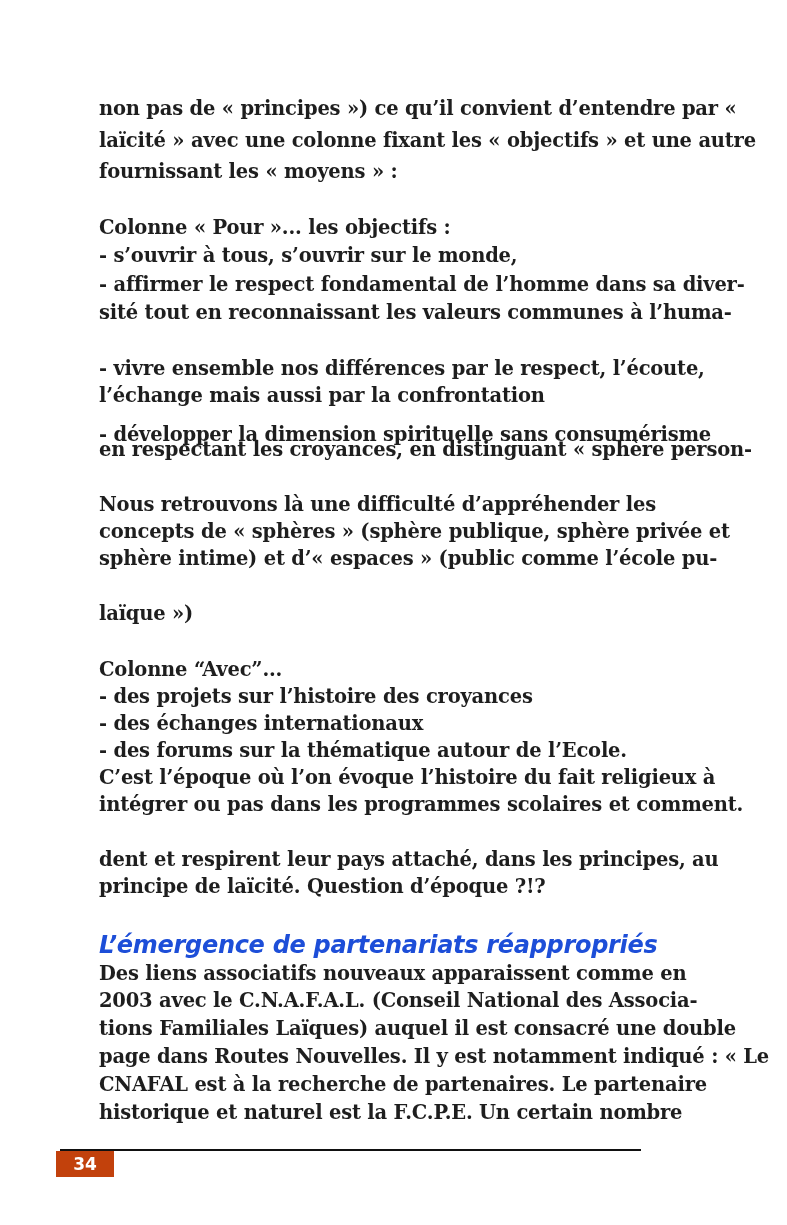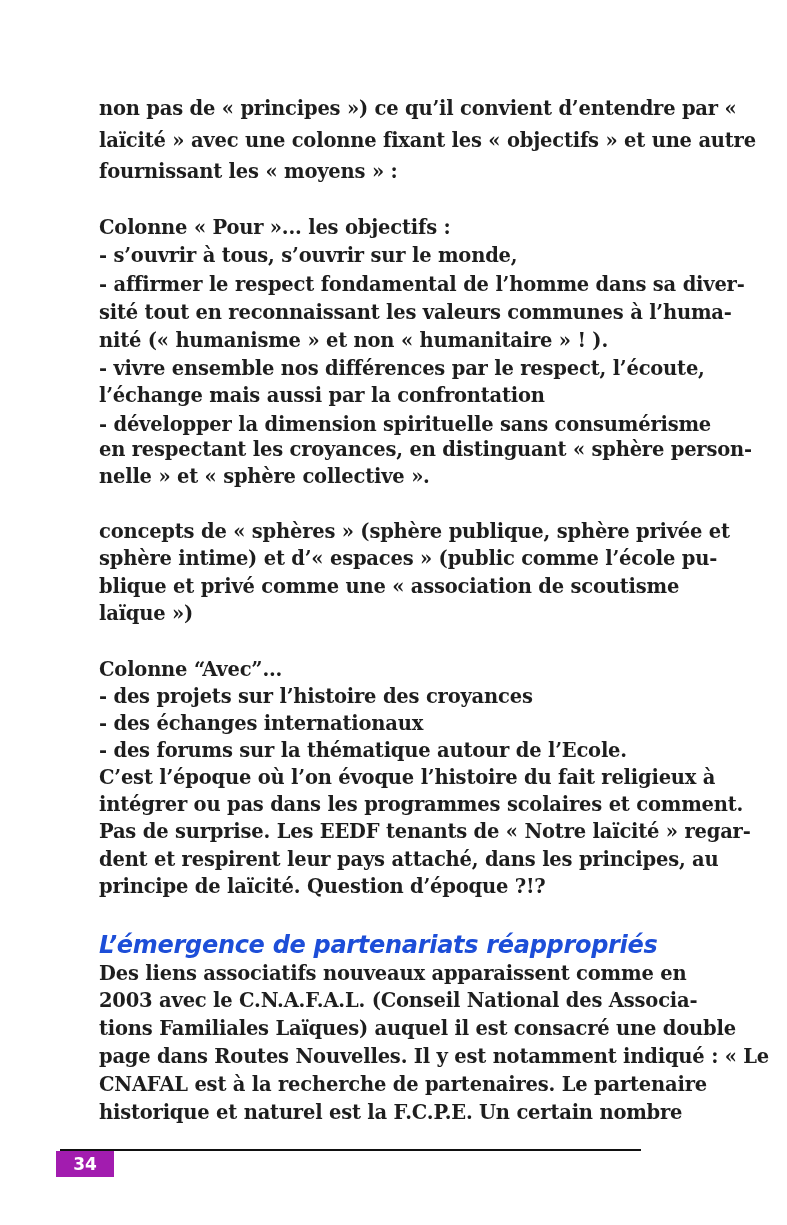--- a/index.html
+++ b/index.html
@@ -29,56 +29,53 @@
     font-size: 24px;
     color: #1d4ed8;
     white-space: nowrap;
     line-height: 30px;
     letter-spacing: -0.3px;
   }
   .footer-rule {
     position: absolute; left: 60px; top: 1149px; width: 581px; height: 2px; background: #111111;
   }
   .page-number {
-    position: absolute; left: 56px; top: 1151px; width: 58px; height: 26px; background: #a21caf;
+    position: absolute; left: 56px; top: 1151px; width: 58px; height: 26px; background: #c2410c;
     color: #ffffff; font-family: "DejaVu Sans", "Liberation Sans", sans-serif; font-weight: bold;
     font-size: 17px; line-height: 26px; text-align: center;
   }
 </style>
 </head>
 <body>
 
 <div class="page">
 
   <div class="line justify" style="top:96px">non pas de « principes ») ce qu’il convient d’entendre par «</div>
   <div class="line" style="top:159px">fournissant les « moyens » :</div>
   <div class="line justify" style="top:128px">laïcité » avec une colonne fixant les « objectifs » et une autre</div>
 
   <div class="line" style="top:215px">Colonne « Pour »... les objectifs :</div>
   <div class="line" style="top:243px">- s’ouvrir à tous, s’ouvrir sur le monde,</div>
   <div class="line justify" style="top:272px">- affirmer le respect fondamental de l’homme dans sa diver-</div>
   <div class="line justify" style="top:300px">sité tout en reconnaissant les valeurs communes à l’huma-</div>
-  <div class="line" style="top:328px">nité (« humanisme » et non « humanitaire » ! ).</div>
   <div class="line justify" style="top:356px">- vivre ensemble nos différences par le respect, l’écoute,</div>
   <div class="line" style="top:383px">l’échange mais aussi par la confrontation</div>
-  <div class="line justify" style="top:412px">- développer la dimension spirituelle sans consumérisme</div>
+  <div class="line justify" style="top:422px">- développer la dimension spirituelle sans consumérisme</div>
   <div class="line justify" style="top:437px">en respectant les croyances, en distinguant « sphère person-</div>
-  <div class="line" style="top:464px">nelle » et « sphère collective ».</div>
+  <div class="line justify" style="top:492px">Nous retrouvons là une difficulté d’appréhender les</div>
   <div class="line justify" style="top:519px">concepts de « sphères » (sphère publique, sphère privée et</div>
   <div class="line justify" style="top:546px">sphère intime) et d’« espaces » (public comme l’école pu-</div>
-  <div class="line justify" style="top:574px">blique  et privé comme une  « association de scoutisme</div>
   <div class="line" style="top:601px">laïque »)</div>
 
   <div class="line" style="top:684px">- des projets sur l’histoire des croyances</div>
   <div class="line" style="top:657px">Colonne “Avec”...</div>
   <div class="line" style="top:711px">- des échanges internationaux</div>
   <div class="line" style="top:738px">- des forums sur la thématique autour de l’Ecole.</div>
   <div class="line justify" style="top:765px">C’est l’époque où l’on évoque l’histoire du fait religieux à</div>
   <div class="line justify" style="top:792px">intégrer ou pas dans les programmes scolaires et comment.</div>
-  <div class="line justify" style="top:819px">Pas de surprise. Les EEDF tenants de « Notre laïcité » regar-</div>
   <div class="line" style="top:874px">principe de laïcité. Question d’époque ?!?</div>
   <div class="line justify" style="top:847px">dent  et respirent leur pays attaché, dans les principes, au</div>
 
   <div class="heading">L’émergence de partenariats réappropriés</div>
 
   <div class="line justify" style="top:961px">Des liens associatifs nouveaux apparaissent comme en</div>
   <div class="line justify" style="top:988px">2003 avec le C.N.A.F.A.L. (Conseil National des Associa-</div>
   <div class="line justify" style="top:1016px">tions Familiales Laïques) auquel il est consacré une double</div>
   <div class="line justify" style="top:1044px">page dans Routes Nouvelles. Il y est notamment indiqué : « Le</div>
   <div class="line justify" style="top:1072px">CNAFAL est à la recherche de partenaires. Le partenaire</div>

